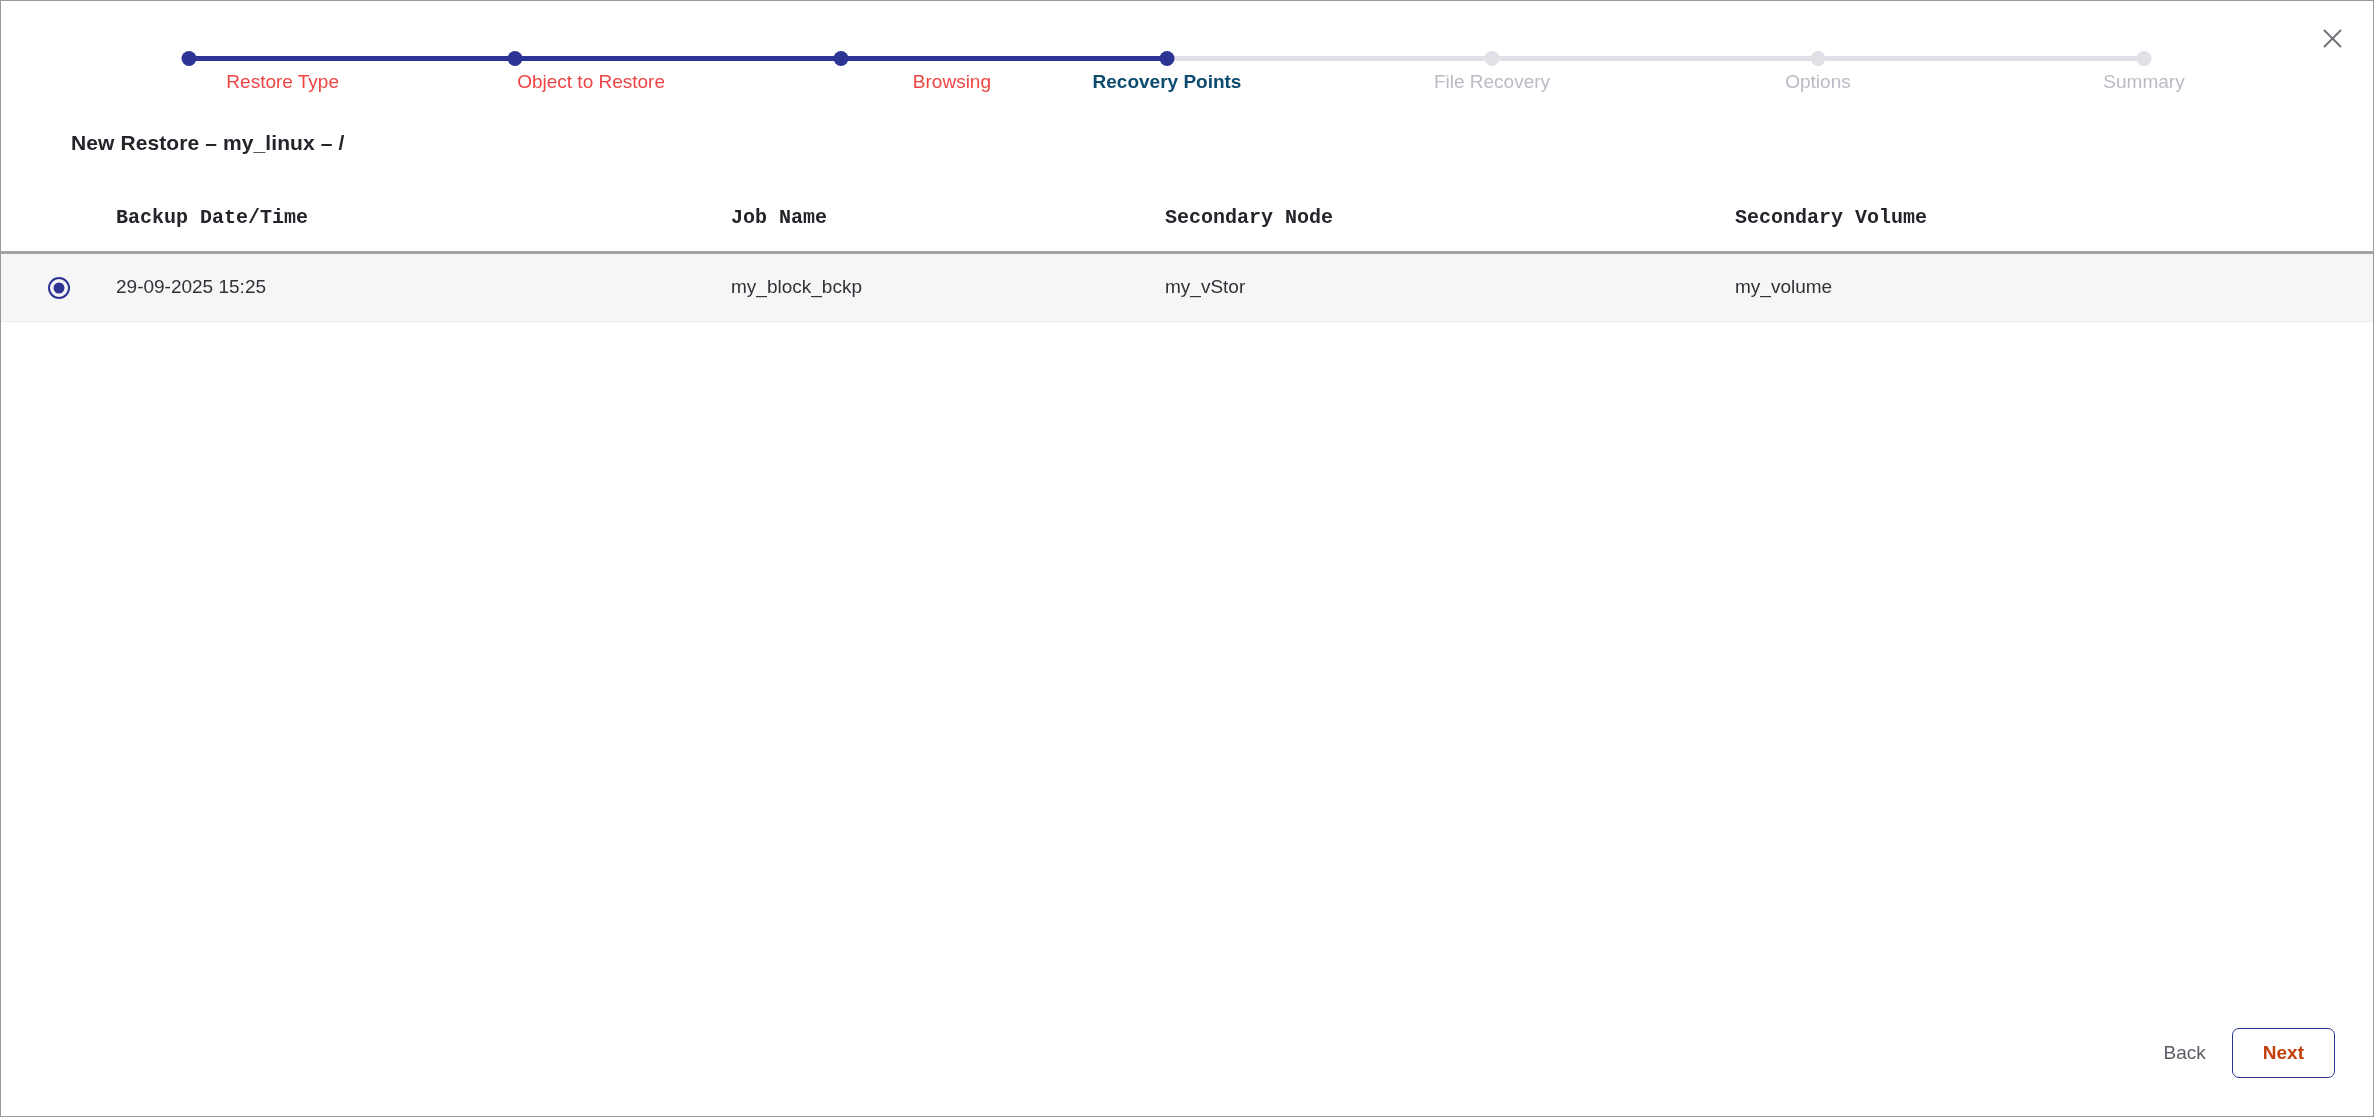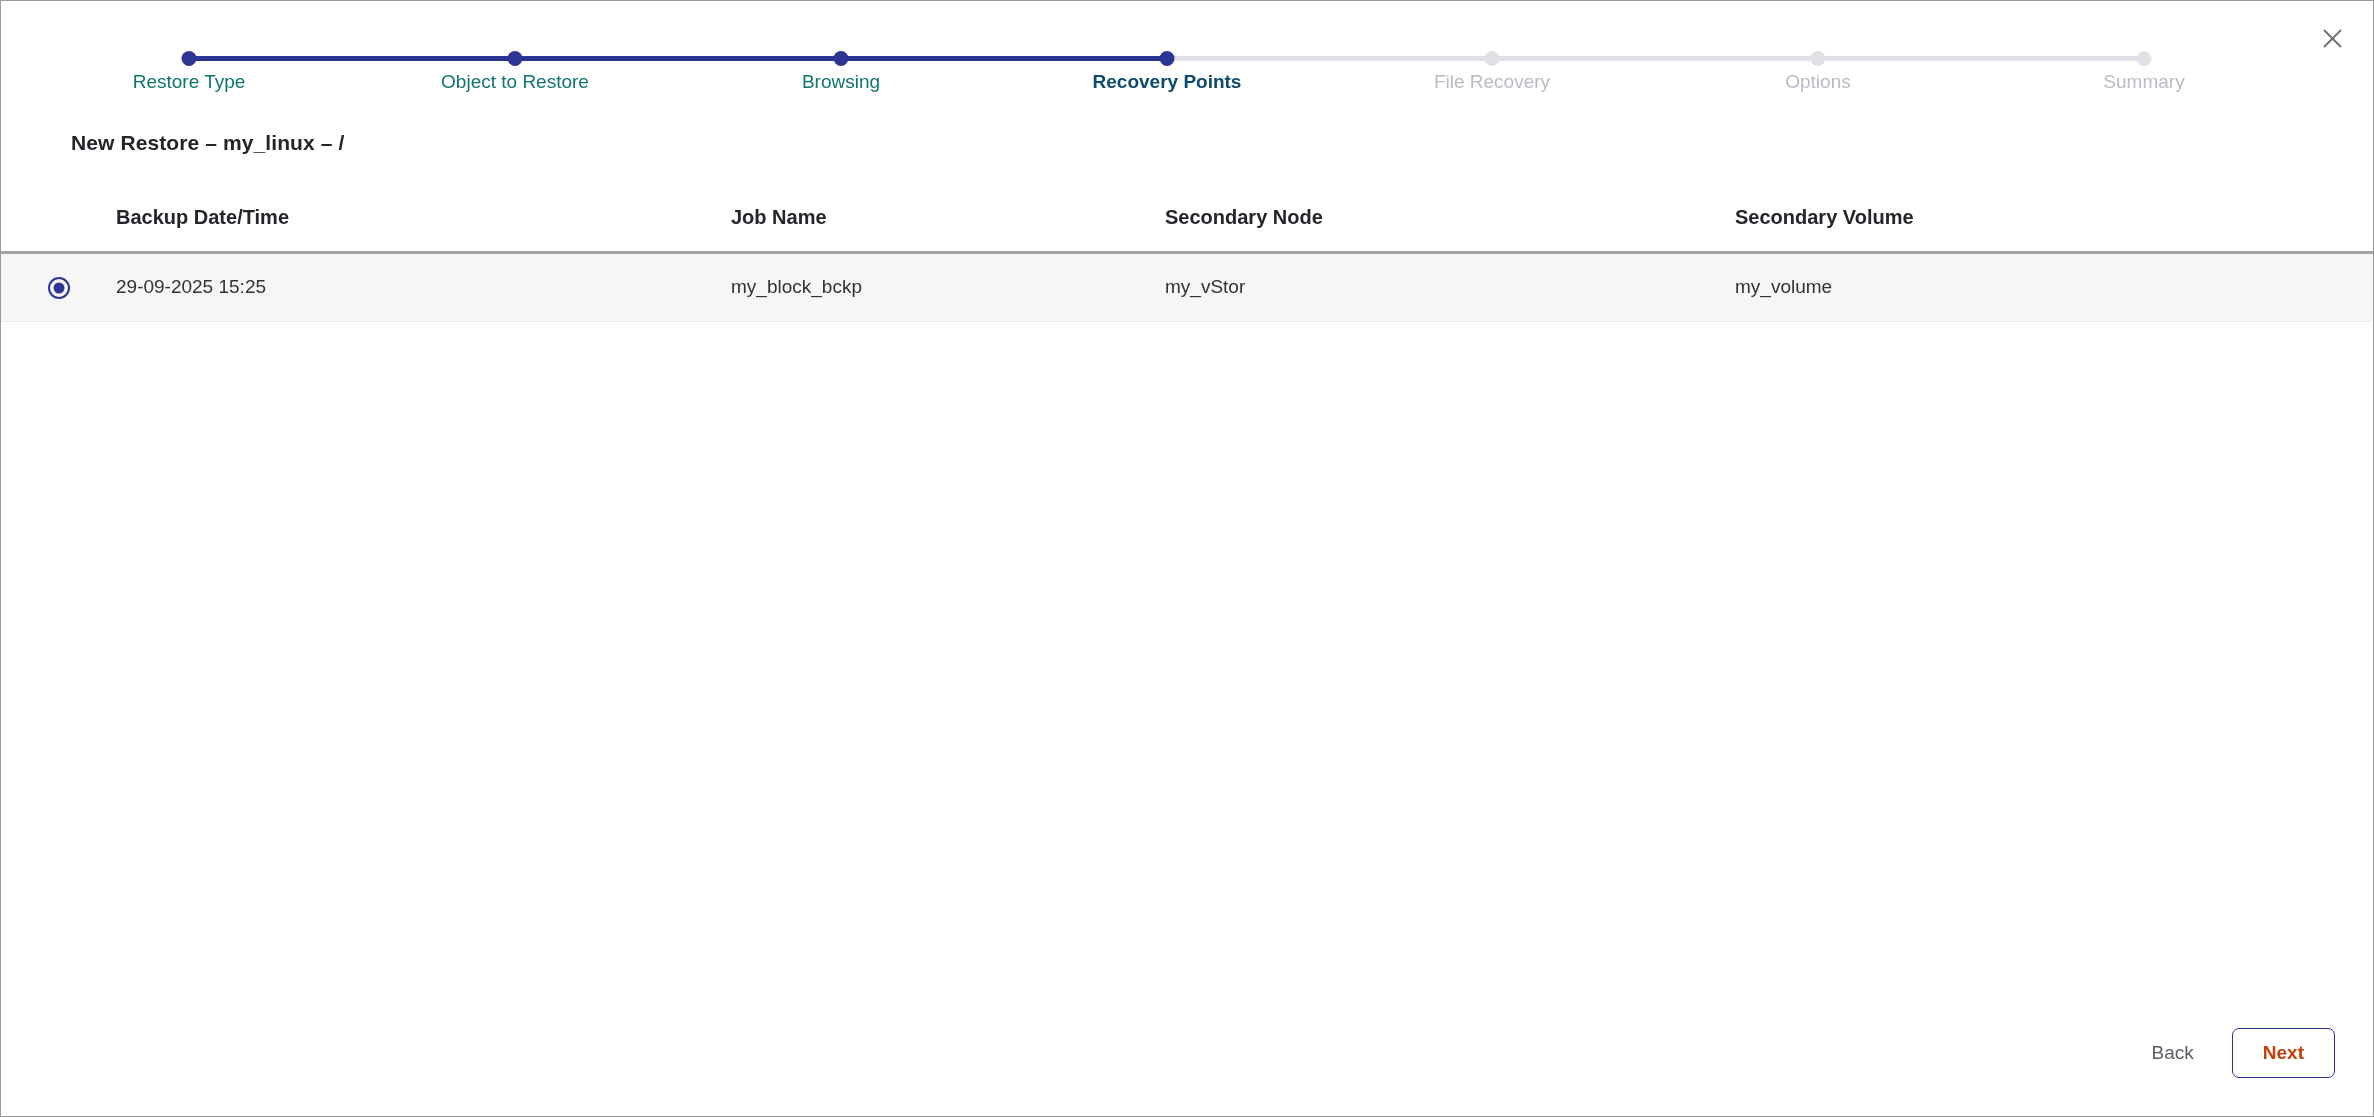--- a/index.html
+++ b/index.html
@@ -92,21 +92,21 @@
   .step.done .dot, .step.active .dot { background: #2c3494; }
   .step .lbl {
     position: absolute;
     left: 0;
     right: 0;
     top: 70px;
     font-size: 19px;
     color: #b9bcc4;
     white-space: nowrap;
   }
-  .step.done .lbl { color: #0f766e; }
+  .step.done .lbl { color: #ef4444; text-align: right; }
   .step.active .lbl { color: #0c4a6e; font-weight: bold; text-align: center; }
 
   
   .titles { padding: 10px 0 0 26px; flex: 0 0 auto; margin-left: 44px; }
   .title {
     font-size: 21px;
     font-weight: bold;
     color: #23252b;
     letter-spacing: .1px;
     margin: 0 0 13px 0;
@@ -119,20 +119,21 @@
 
   
   .table-wrap { flex: 1 1 auto; margin-top: 28px; }
   .tbl { width: 100%; border-collapse: collapse; table-layout: fixed; }
   .tbl th {
     text-align: left;
     font-size: 20px;
     font-weight: bold;
     color: #23252b;
     padding: 10px 0 22px 0;
+    font-family: Liberation Mono, monospace;
   }
   .tbl td {
     font-size: 19px;
     color: #303238;
     padding: 22px 0;
   }
   .tbl tr.row-selected td {
     background: #f6f6f7;
     border-top: 3px solid #a3a3a3;
     border-bottom: 1px solid #ececee;
@@ -163,21 +164,21 @@
     border-radius: 50%;
     background: #2c3494;
   }
 
   
   .footer {
     flex: 0 0 auto;
     display: flex;
     align-items: center;
     justify-content: flex-end;
-    gap: 28px;
+    gap: 16px;
     padding: 0 38px 38px 8px;
   }
   .btn-back {
     font-size: 19px;
     color: #5a5d66;
     background: none;
     border: none;
     padding: 12px 10px;
     cursor: pointer;
     font-family: inherit;

